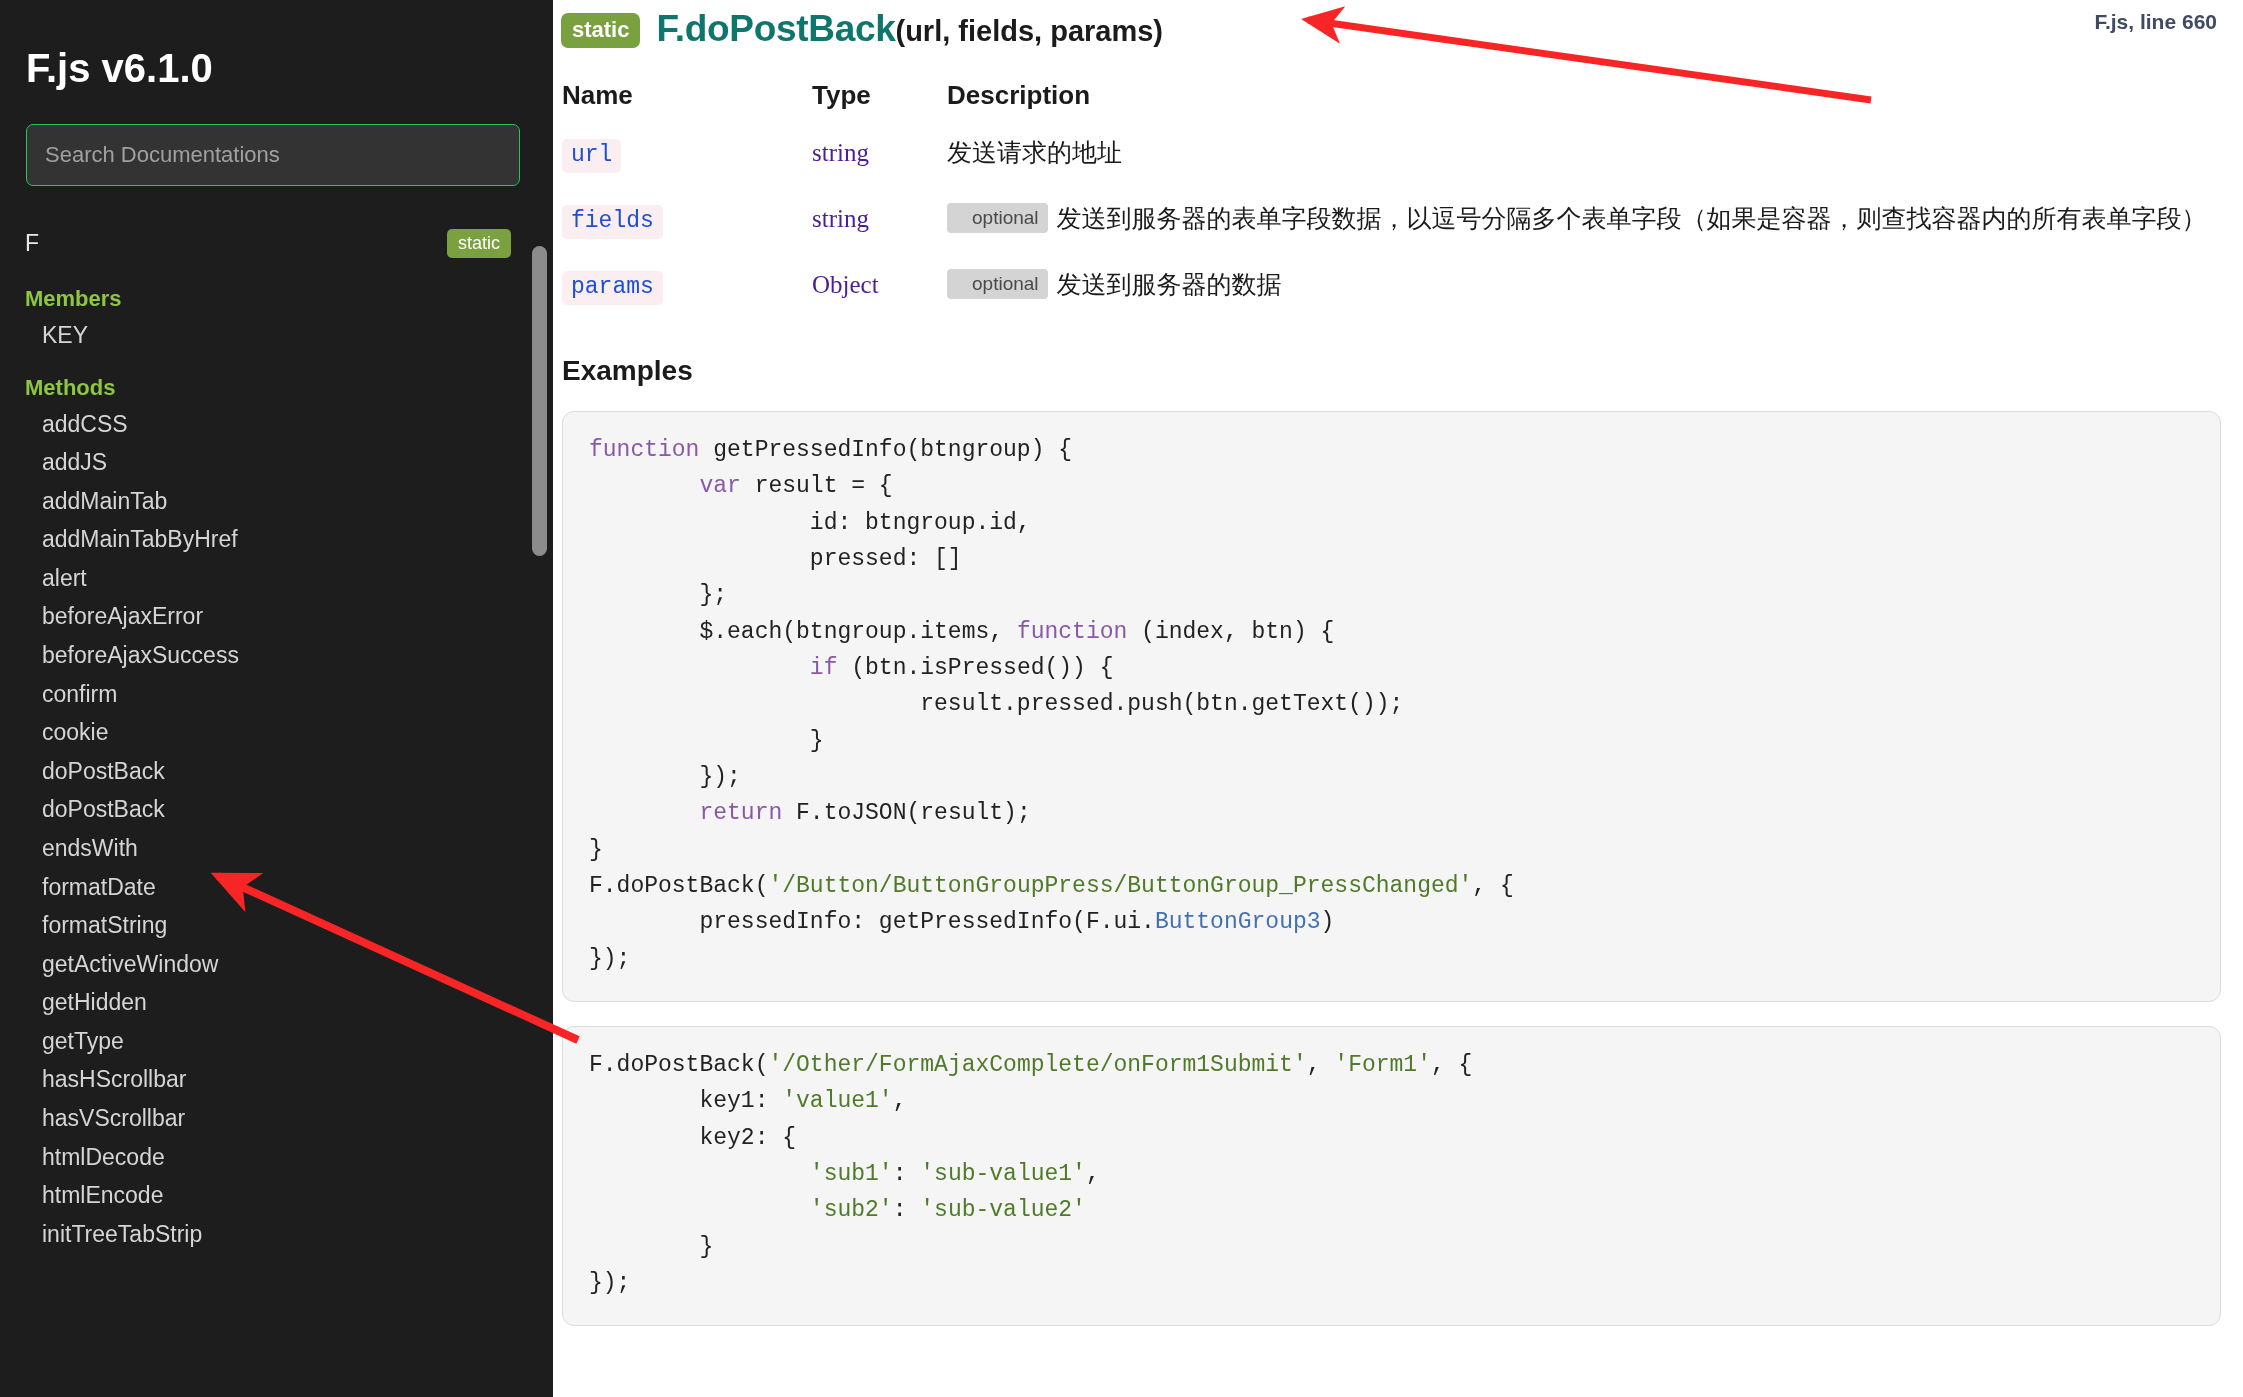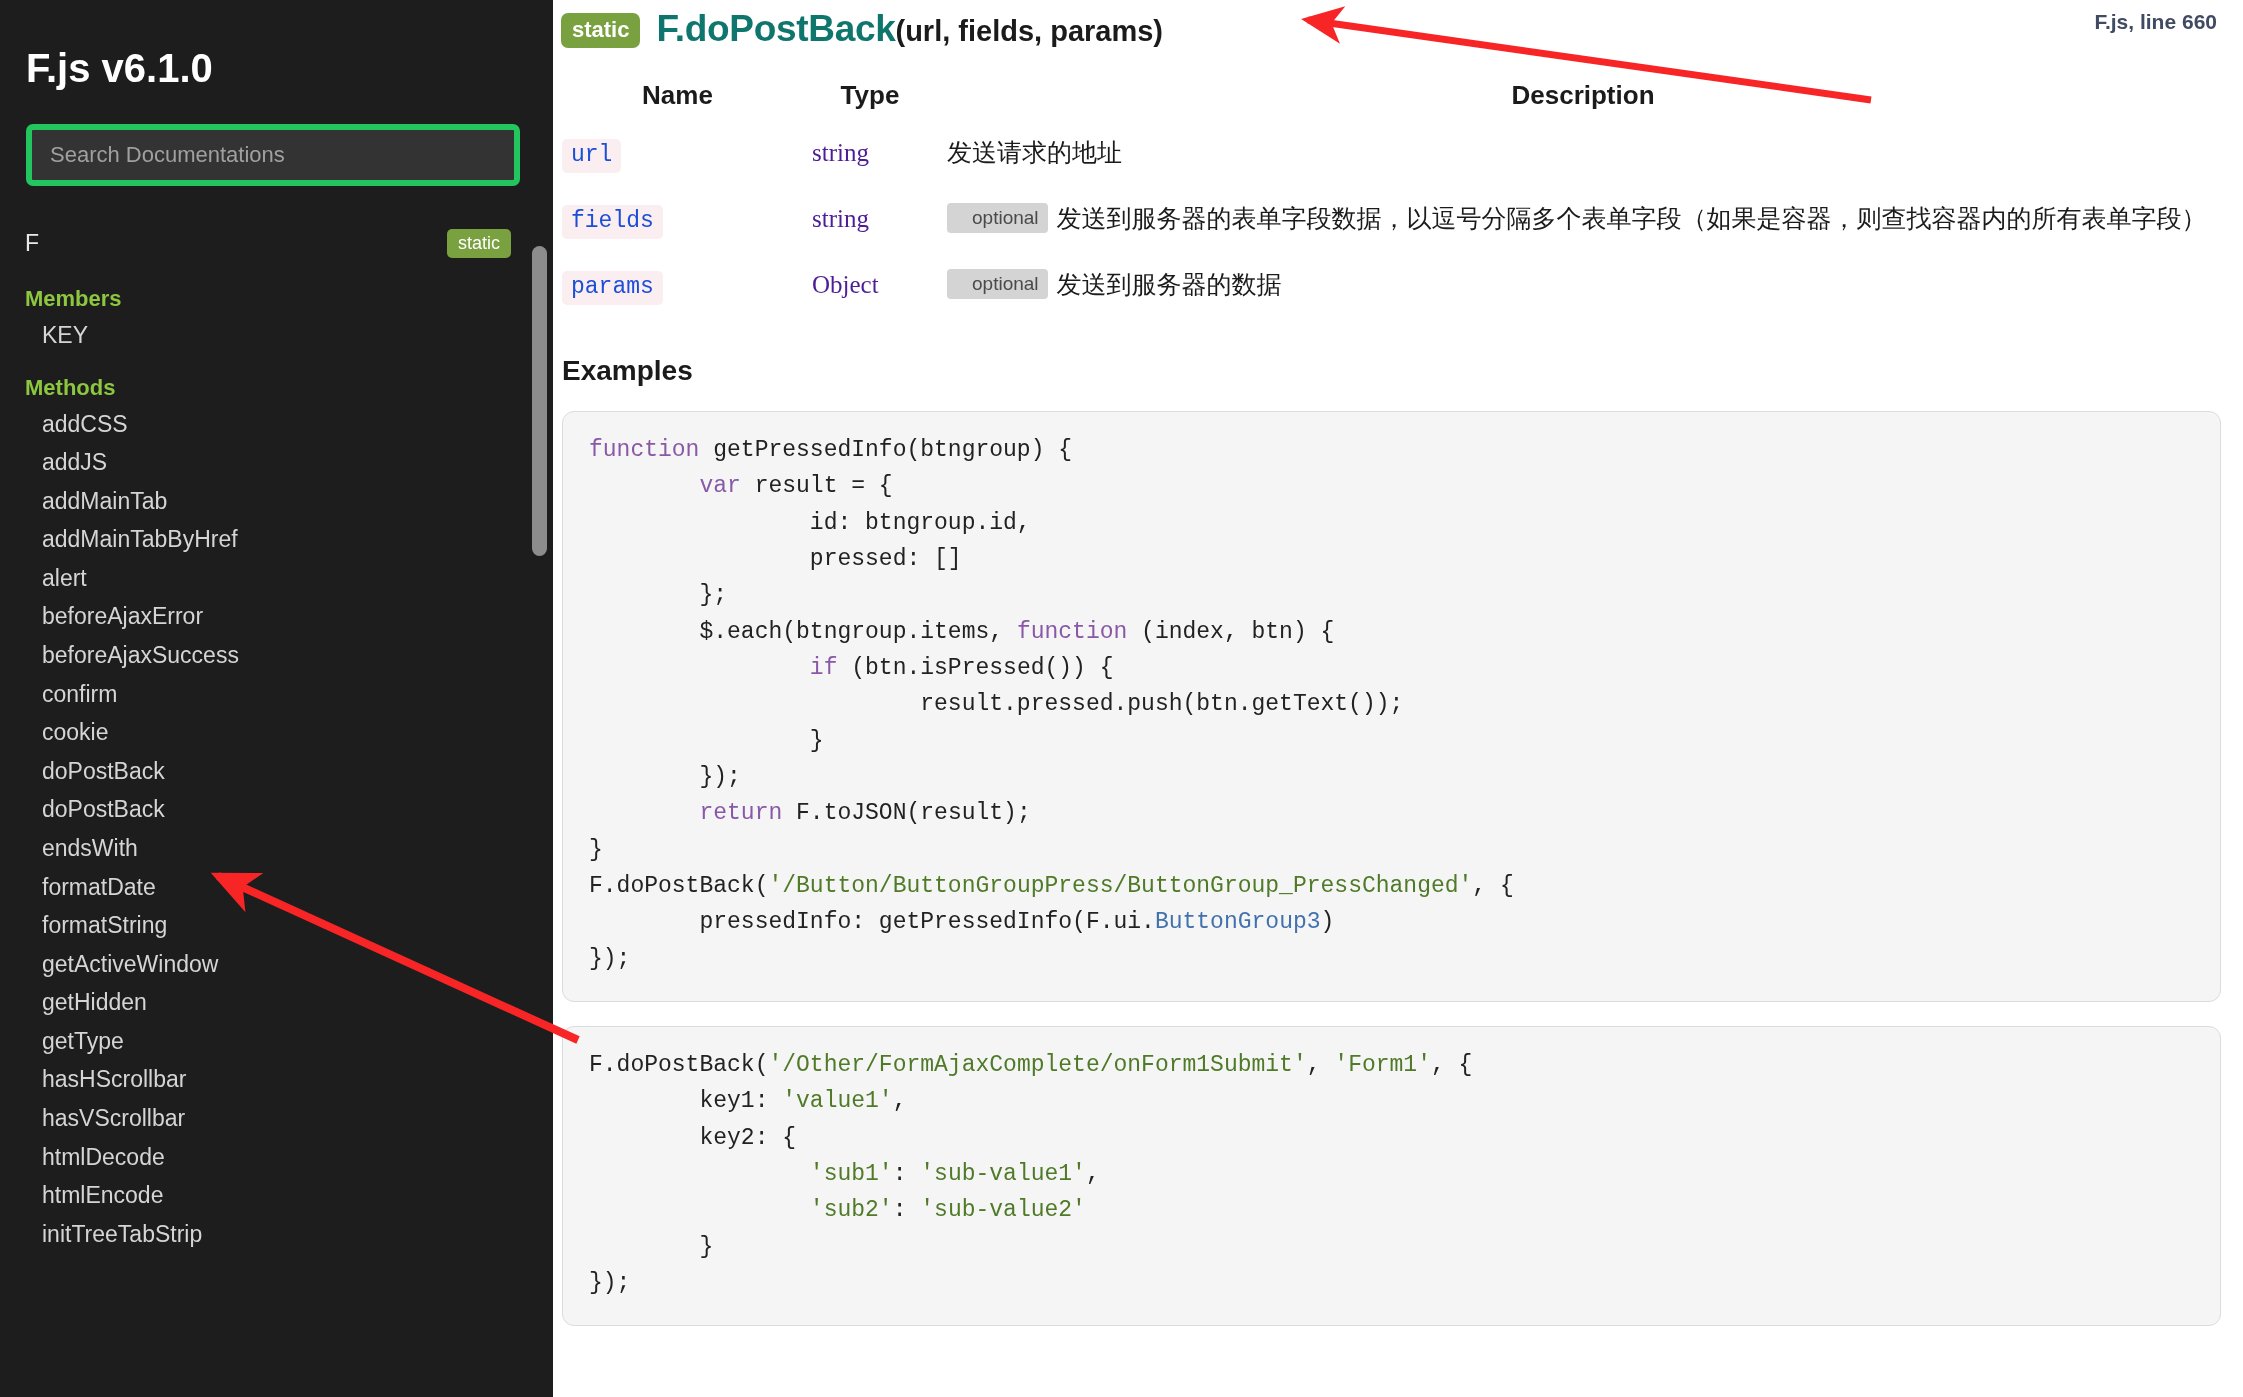--- a/index.html
+++ b/index.html
@@ -26,21 +26,21 @@
     font-weight: bold;
     padding: 48px 0 0 26px;
     letter-spacing: 0px;
     line-height: 1;
   }
   .search-wrap { padding: 36px 28px 0 26px; }
   .search-input {
     width: 494px;
     height: 62px;
     background: #333333;
-    border: 6px solid #22c55e;
+    border: 1px solid #22c55e;
     border-radius: 7px;
     color: #eab308;
     font-size: 22px;
     padding: 8px 18px;
     font-family: "Liberation Sans", sans-serif;
     outline: none;
   }
   .search-input::placeholder { color: #a0a0a0; }
 
   .nav { padding-top: 34px; }
@@ -140,21 +140,21 @@
     line-height: 1.35;
   }
 
   
   .params {
     width: 100%;
     border-collapse: collapse;
     margin-top: 22px;
   }
   .params th {
-    text-align: center;
+    text-align: left;
     font-size: 26px;
     font-weight: bold;
     color: #1b1b1b;
     padding: 6px 10px 10px 9px;
     vertical-align: bottom;
   }
   .params th.c-name { width: 250px; }
   .params th.c-type { width: 135px; }
   .params td {
     vertical-align: top;

